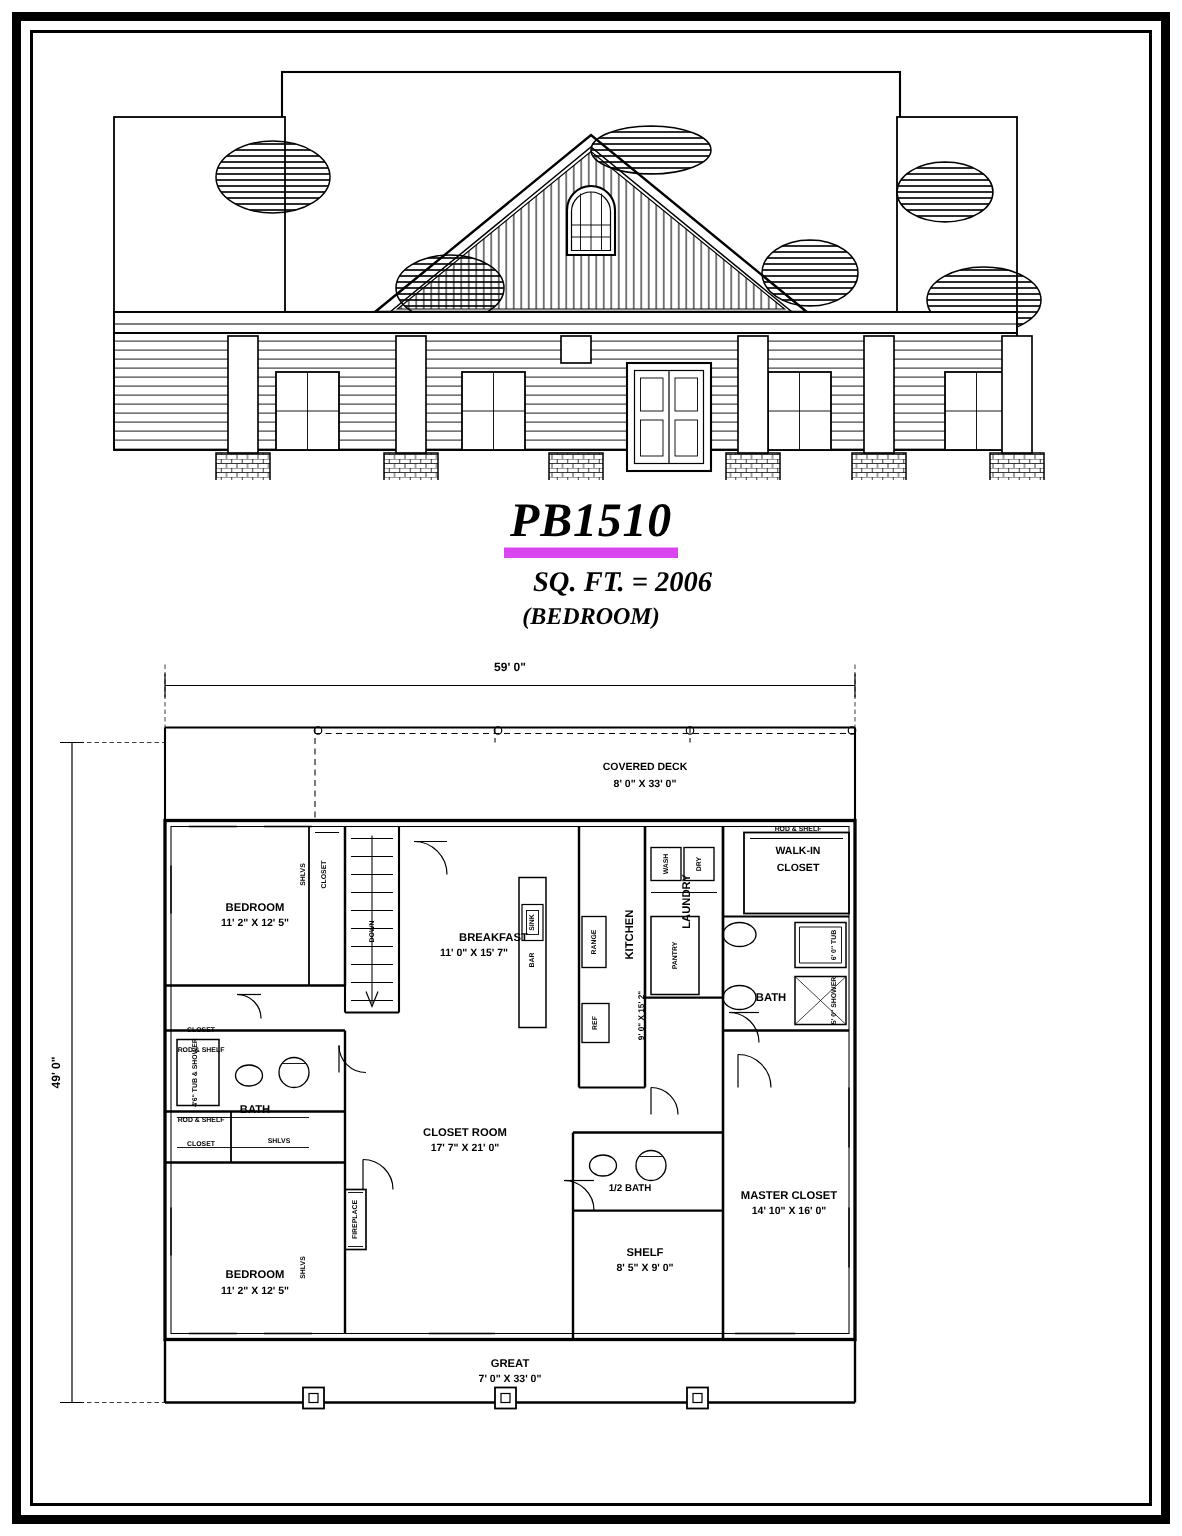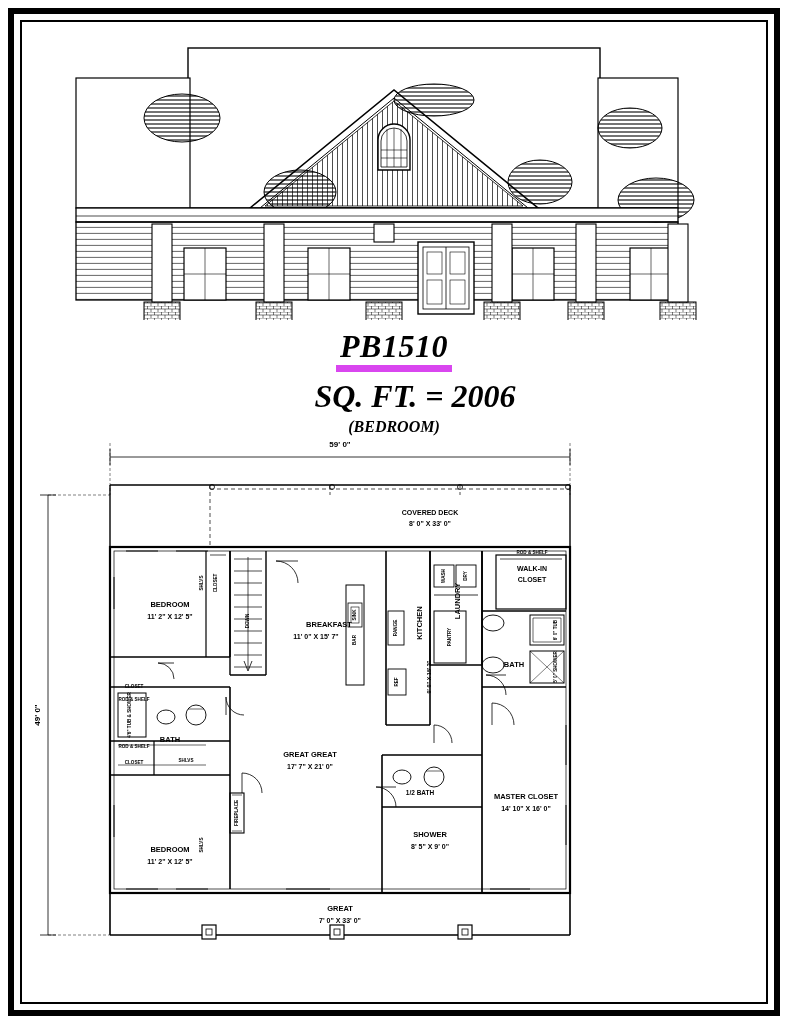--- a/index.html
+++ b/index.html
@@ -52,21 +52,21 @@
     letter-spacing: 0.5px;
     border-bottom: 7px solid #d946ef;
     display: inline-block;
     padding: 0 4px 1px 4px;
     line-height: 1.05;
   }
   .plan-sqft {
     font-family: "Liberation Serif", serif;
     font-weight: bold;
     font-style: italic;
-    font-size: 32px;
+    font-size: 19px;
     margin-top: 6px;
     padding-left: 42px;
   }
   .plan-sub {
     font-family: "Liberation Serif", serif;
     font-weight: bold;
     font-style: italic;
     font-size: 16px;
     margin-top: 3px;
   }
@@ -367,29 +367,29 @@
     <div class="lbl vert small" style="left:399px; top:252px;">9' 0" X 15' 2"</div>
 
     <div class="lbl vert" style="left:428px; top:176px;">LAUNDRY</div>
 
     <div class="lbl ctr" style="left:502px; top:144px; font-size:7px;">WALK-IN</div>
     <div class="lbl ctr" style="left:502px; top:155px; font-size:7px;">CLOSET</div>
 
     <div class="lbl ctr" style="left:484px; top:240px;">BATH</div>
     <div class="lbl ctr" style="left:140px; top:315px;">BATH</div>
 
-    <div class="lbl ctr" style="left:280px; top:330px;">GREAT GREAT</div>
+    <div class="lbl ctr" style="left:280px; top:330px;">CLOSET ROOM</div>
     <div class="lbl ctr" style="left:280px; top:342px; font-size:7px;">17' 7" X 21' 0"</div>
 
     <div class="lbl ctr" style="left:390px; top:368px; font-size:6.5px;">1/2 BATH</div>
 
     <div class="lbl ctr" style="left:496px; top:372px;">MASTER CLOSET</div>
     <div class="lbl ctr" style="left:496px; top:384px; font-size:7px;">14' 10" X 16' 0"</div>
 
-    <div class="lbl ctr" style="left:400px; top:410px;">SHOWER</div>
+    <div class="lbl ctr" style="left:400px; top:410px;">SHELF</div>
     <div class="lbl ctr" style="left:400px; top:422px; font-size:7px;">8' 5" X 9' 0"</div>
 
     <div class="lbl ctr" style="left:310px; top:484px;">GREAT</div>
     <div class="lbl ctr" style="left:310px; top:496px; font-size:7px;">7' 0" X 33' 0"</div>
 
     
     <div class="lbl vert tiny" style="left:186px; top:158px;">CLOSET</div>
     <div class="lbl vert tiny" style="left:172px; top:158px;">SHLVS</div>
     <div class="lbl vert tiny" style="left:172px; top:420px;">SHLVS</div>
 

